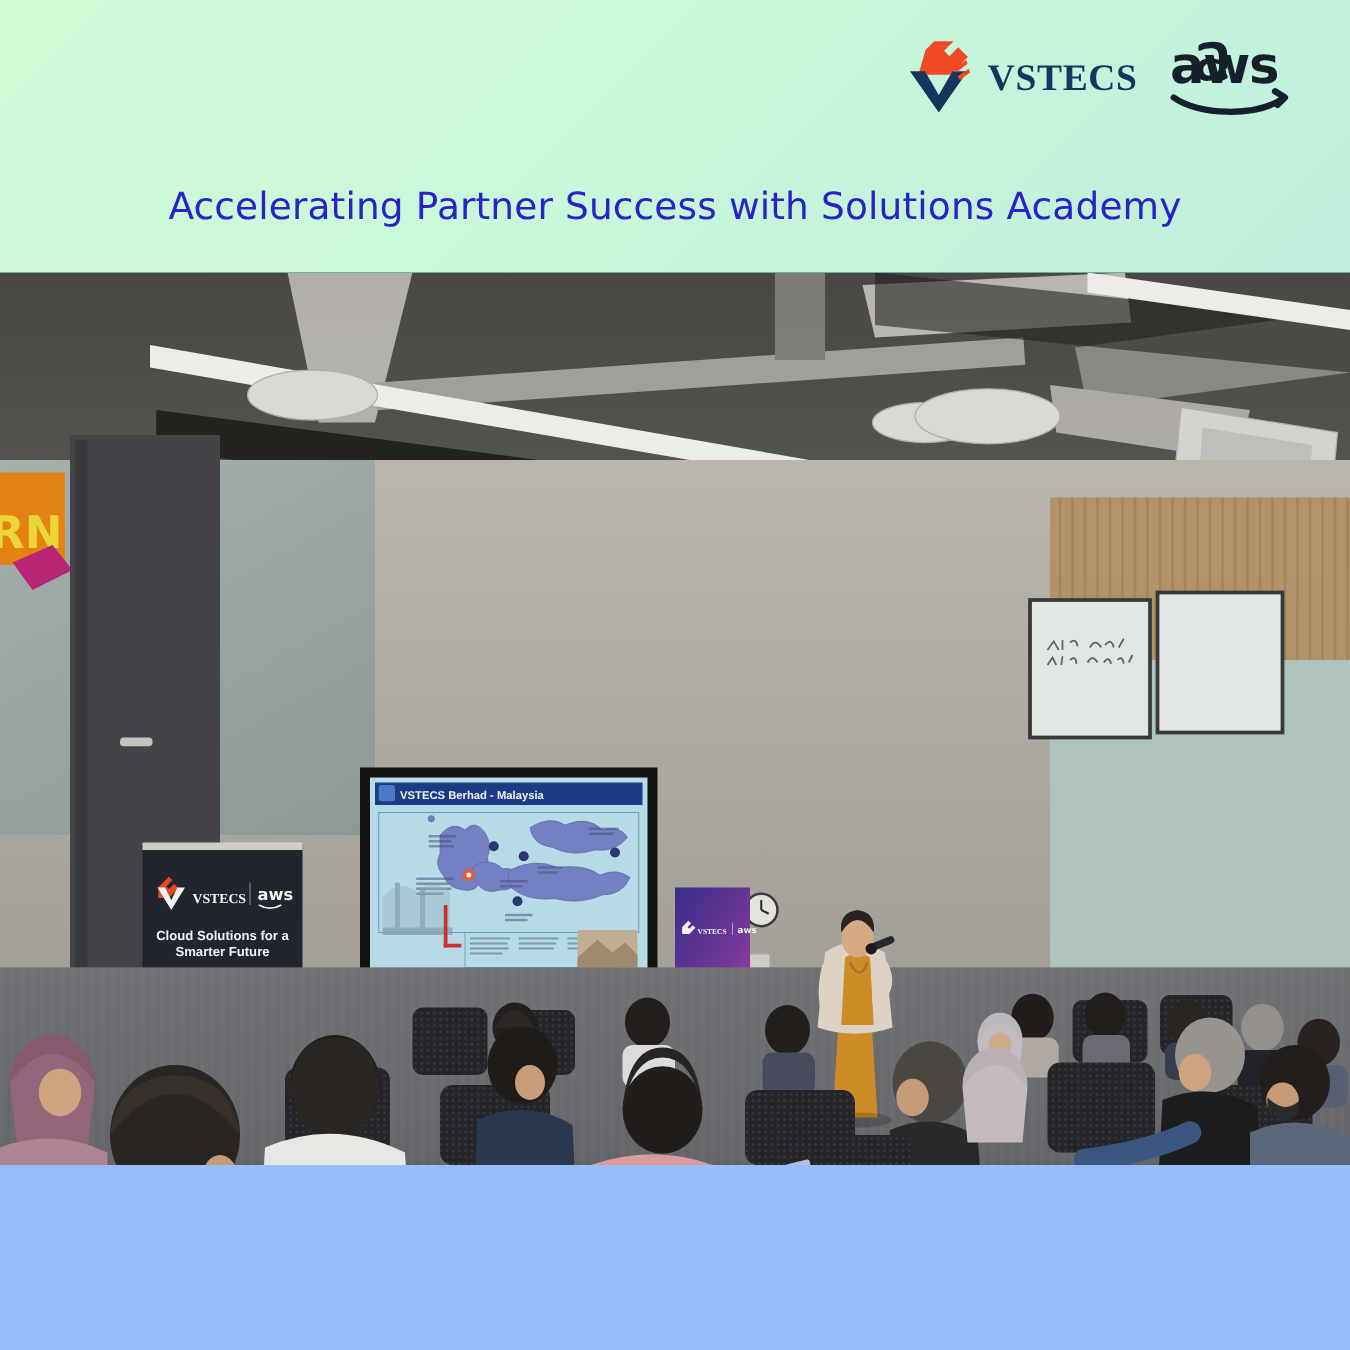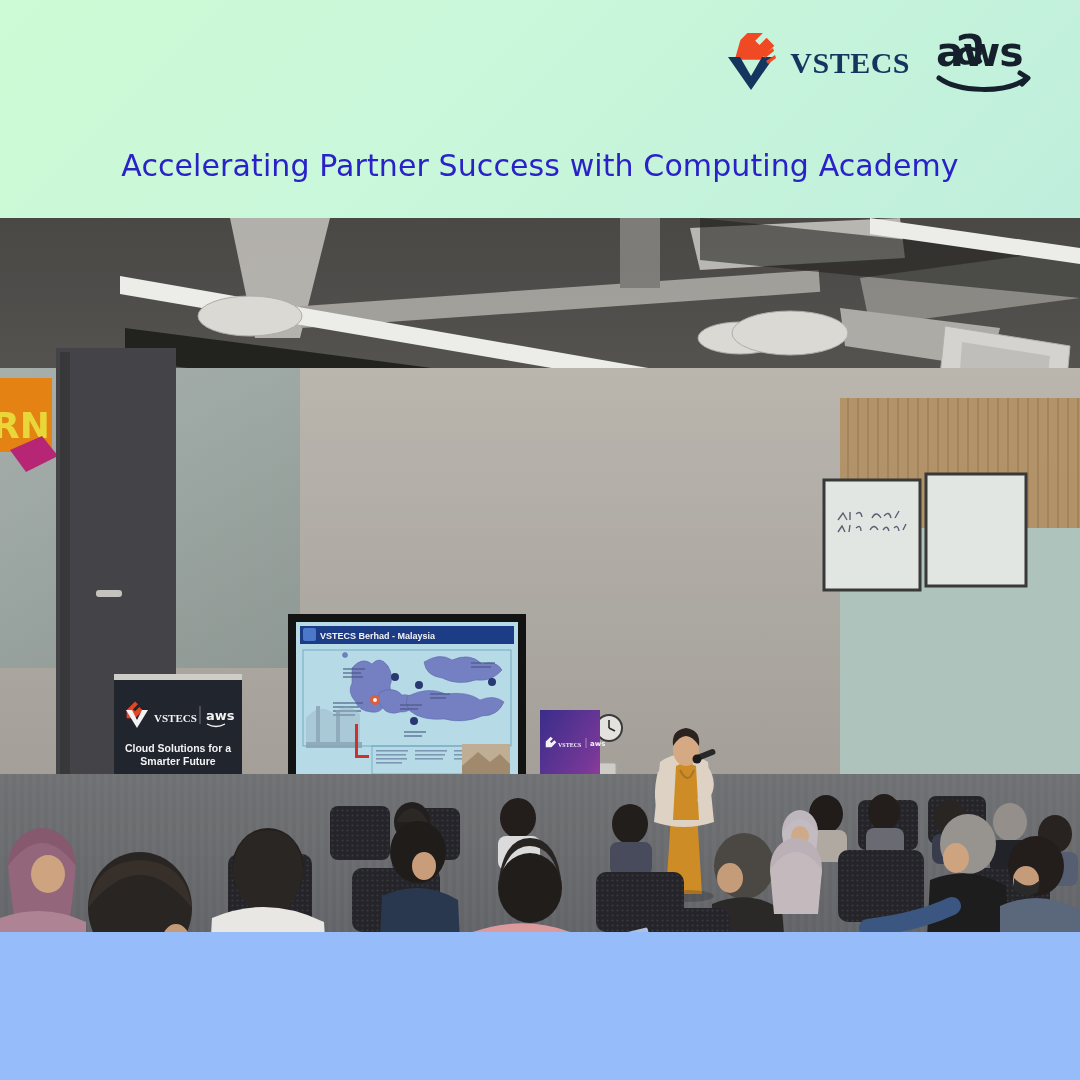--- a/index.html
+++ b/index.html
@@ -68,21 +68,21 @@
         <g fill="#16202c">
           <path d="M19.6 24.7c0 1.3.14 2.34.38 3.1.28.76.63 1.59 1.12 2.49.17.28.24.55.24.8 0 .34-.21.69-.66 1.03l-2.18 1.45c-.31.21-.62.31-.9.31-.35 0-.69-.17-1.04-.48a10.7 10.7 0 0 1-1.24-1.62c-.35-.59-.7-1.24-1.07-2.04-2.7 3.18-6.08 4.77-10.16 4.77-2.9 0-5.22-.83-6.92-2.49-1.7-1.66-2.56-3.87-2.56-6.63 0-2.94 1.04-5.32 3.14-7.11 2.1-1.8 4.9-2.7 8.43-2.7 1.17 0 2.38.1 3.66.27 1.28.17 2.6.45 3.97.76v-2.52c0-2.63-.55-4.46-1.62-5.53-1.1-1.07-2.97-1.59-5.63-1.59-1.21 0-2.45.14-3.73.45-1.28.31-2.53.69-3.73 1.17-.56.24-.97.38-1.21.45-.24.07-.42.1-.55.1-.48 0-.73-.35-.73-1.07V5.66c0-.55.07-.97.24-1.21.17-.24.48-.48.97-.73 1.2-.62 2.65-1.14 4.35-1.55C5.3 1.72 7.1 1.51 9 1.51c4.11 0 7.12.93 9.05 2.8 1.9 1.87 2.87 4.7 2.87 8.5v11.2h-1.3Zm-14.02 5.25c1.14 0 2.32-.21 3.56-.62 1.25-.42 2.35-1.18 3.28-2.22.55-.66.97-1.38 1.17-2.21.21-.83.35-1.83.35-3v-1.45c-1-.24-2.07-.45-3.18-.59-1.1-.14-2.18-.21-3.25-.21-2.32 0-4.01.45-5.15 1.38-1.14.93-1.7 2.25-1.7 3.97 0 1.62.42 2.83 1.28 3.66.83.86 2.04 1.29 3.64 1.29Z" transform="translate(26 0) scale(0.95)"></path>
         </g>
         <text x="0" y="34" font-family="'DejaVu Sans','Liberation Sans',sans-serif" font-size="41" font-weight="700" fill="#16202c" letter-spacing="-1.2">aws</text>
         <path d="M3 46 C22 60, 68 62, 90 47" stroke="#16202c" stroke-width="5" fill="none" stroke-linecap="round"></path>
         <path d="M84 41 L92 46 L86 52" stroke="#16202c" stroke-width="5" fill="none" stroke-linecap="round" stroke-linejoin="round"></path>
       </svg>
 
     </div>
 
-    <div id="page-title">Accelerating Partner Success with Computing Academy</div>
+    <div id="page-title">Accelerating Partner Success with Solutions Academy</div>
   </div>
 
   <div id="photo">
     <svg viewBox="0 0 1080 714" preserveAspectRatio="none">
       <defs>
         <linearGradient id="gCeil" x1="0" y1="0" x2="0" y2="1">
           <stop offset="0" stop-color="#4d4b47"></stop>
             <stop offset="1" stop-color="#5d5b56"></stop>
         </linearGradient>
         <linearGradient id="gWall" x1="0" y1="0" x2="0" y2="1">

